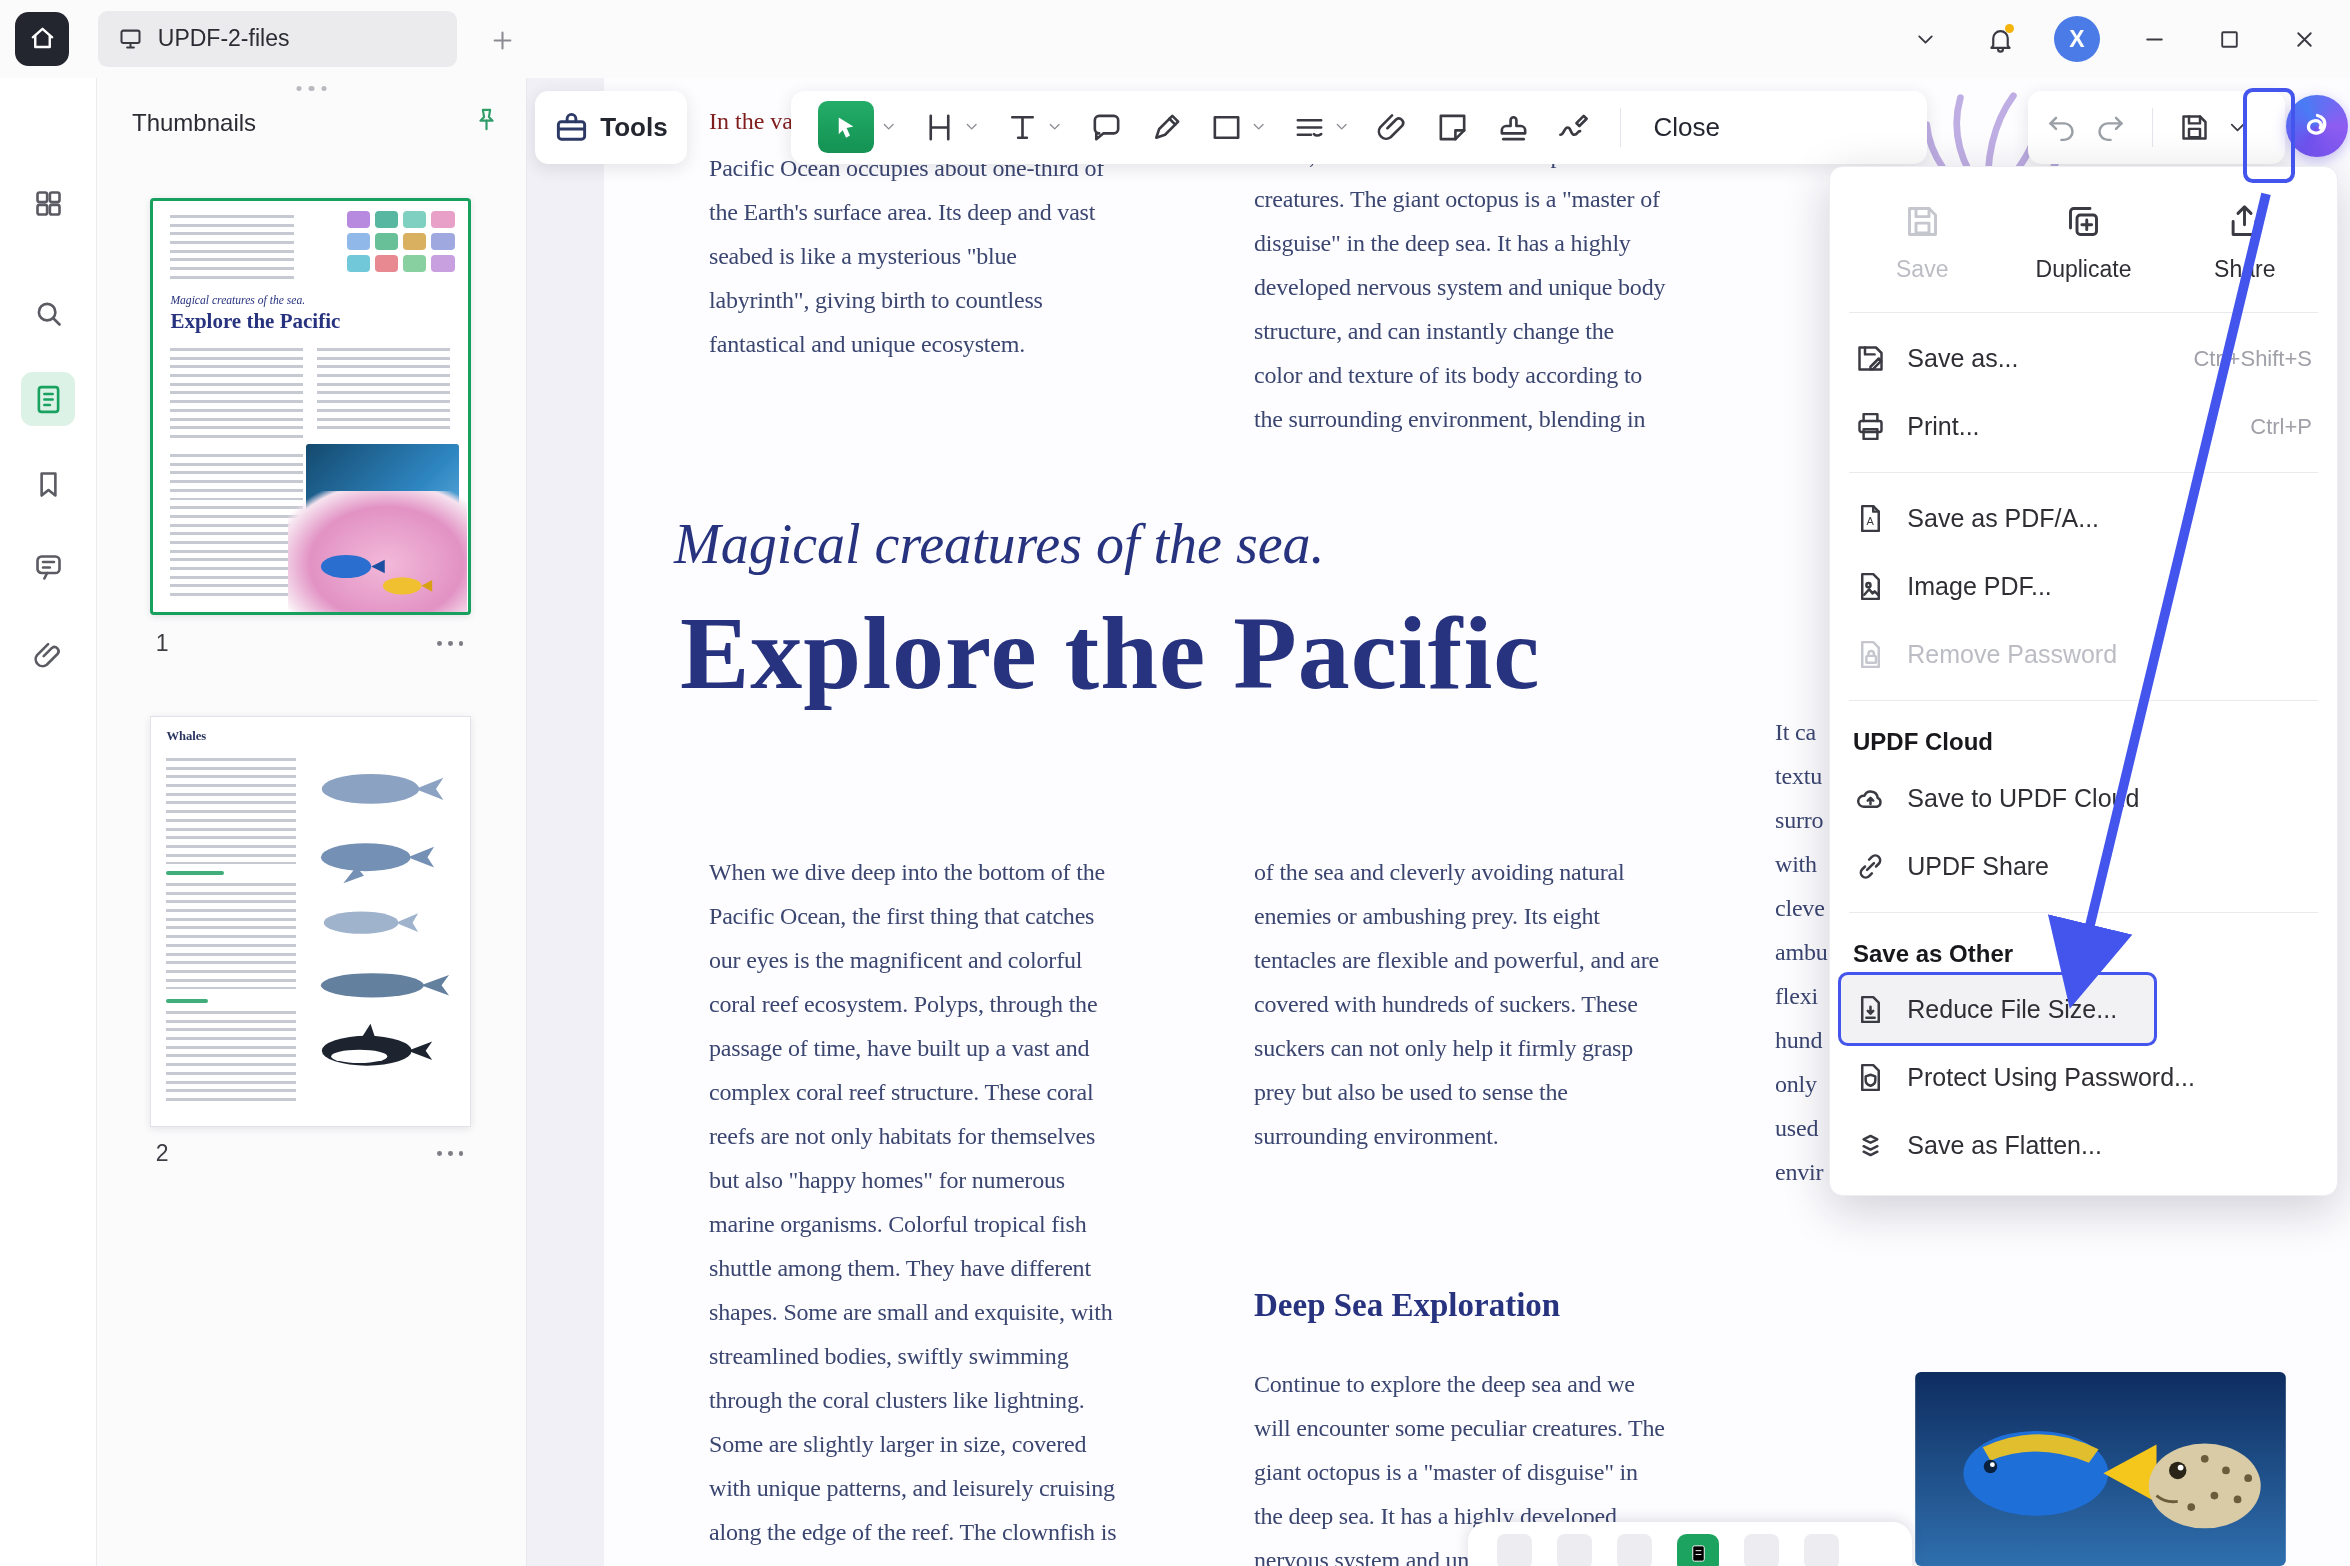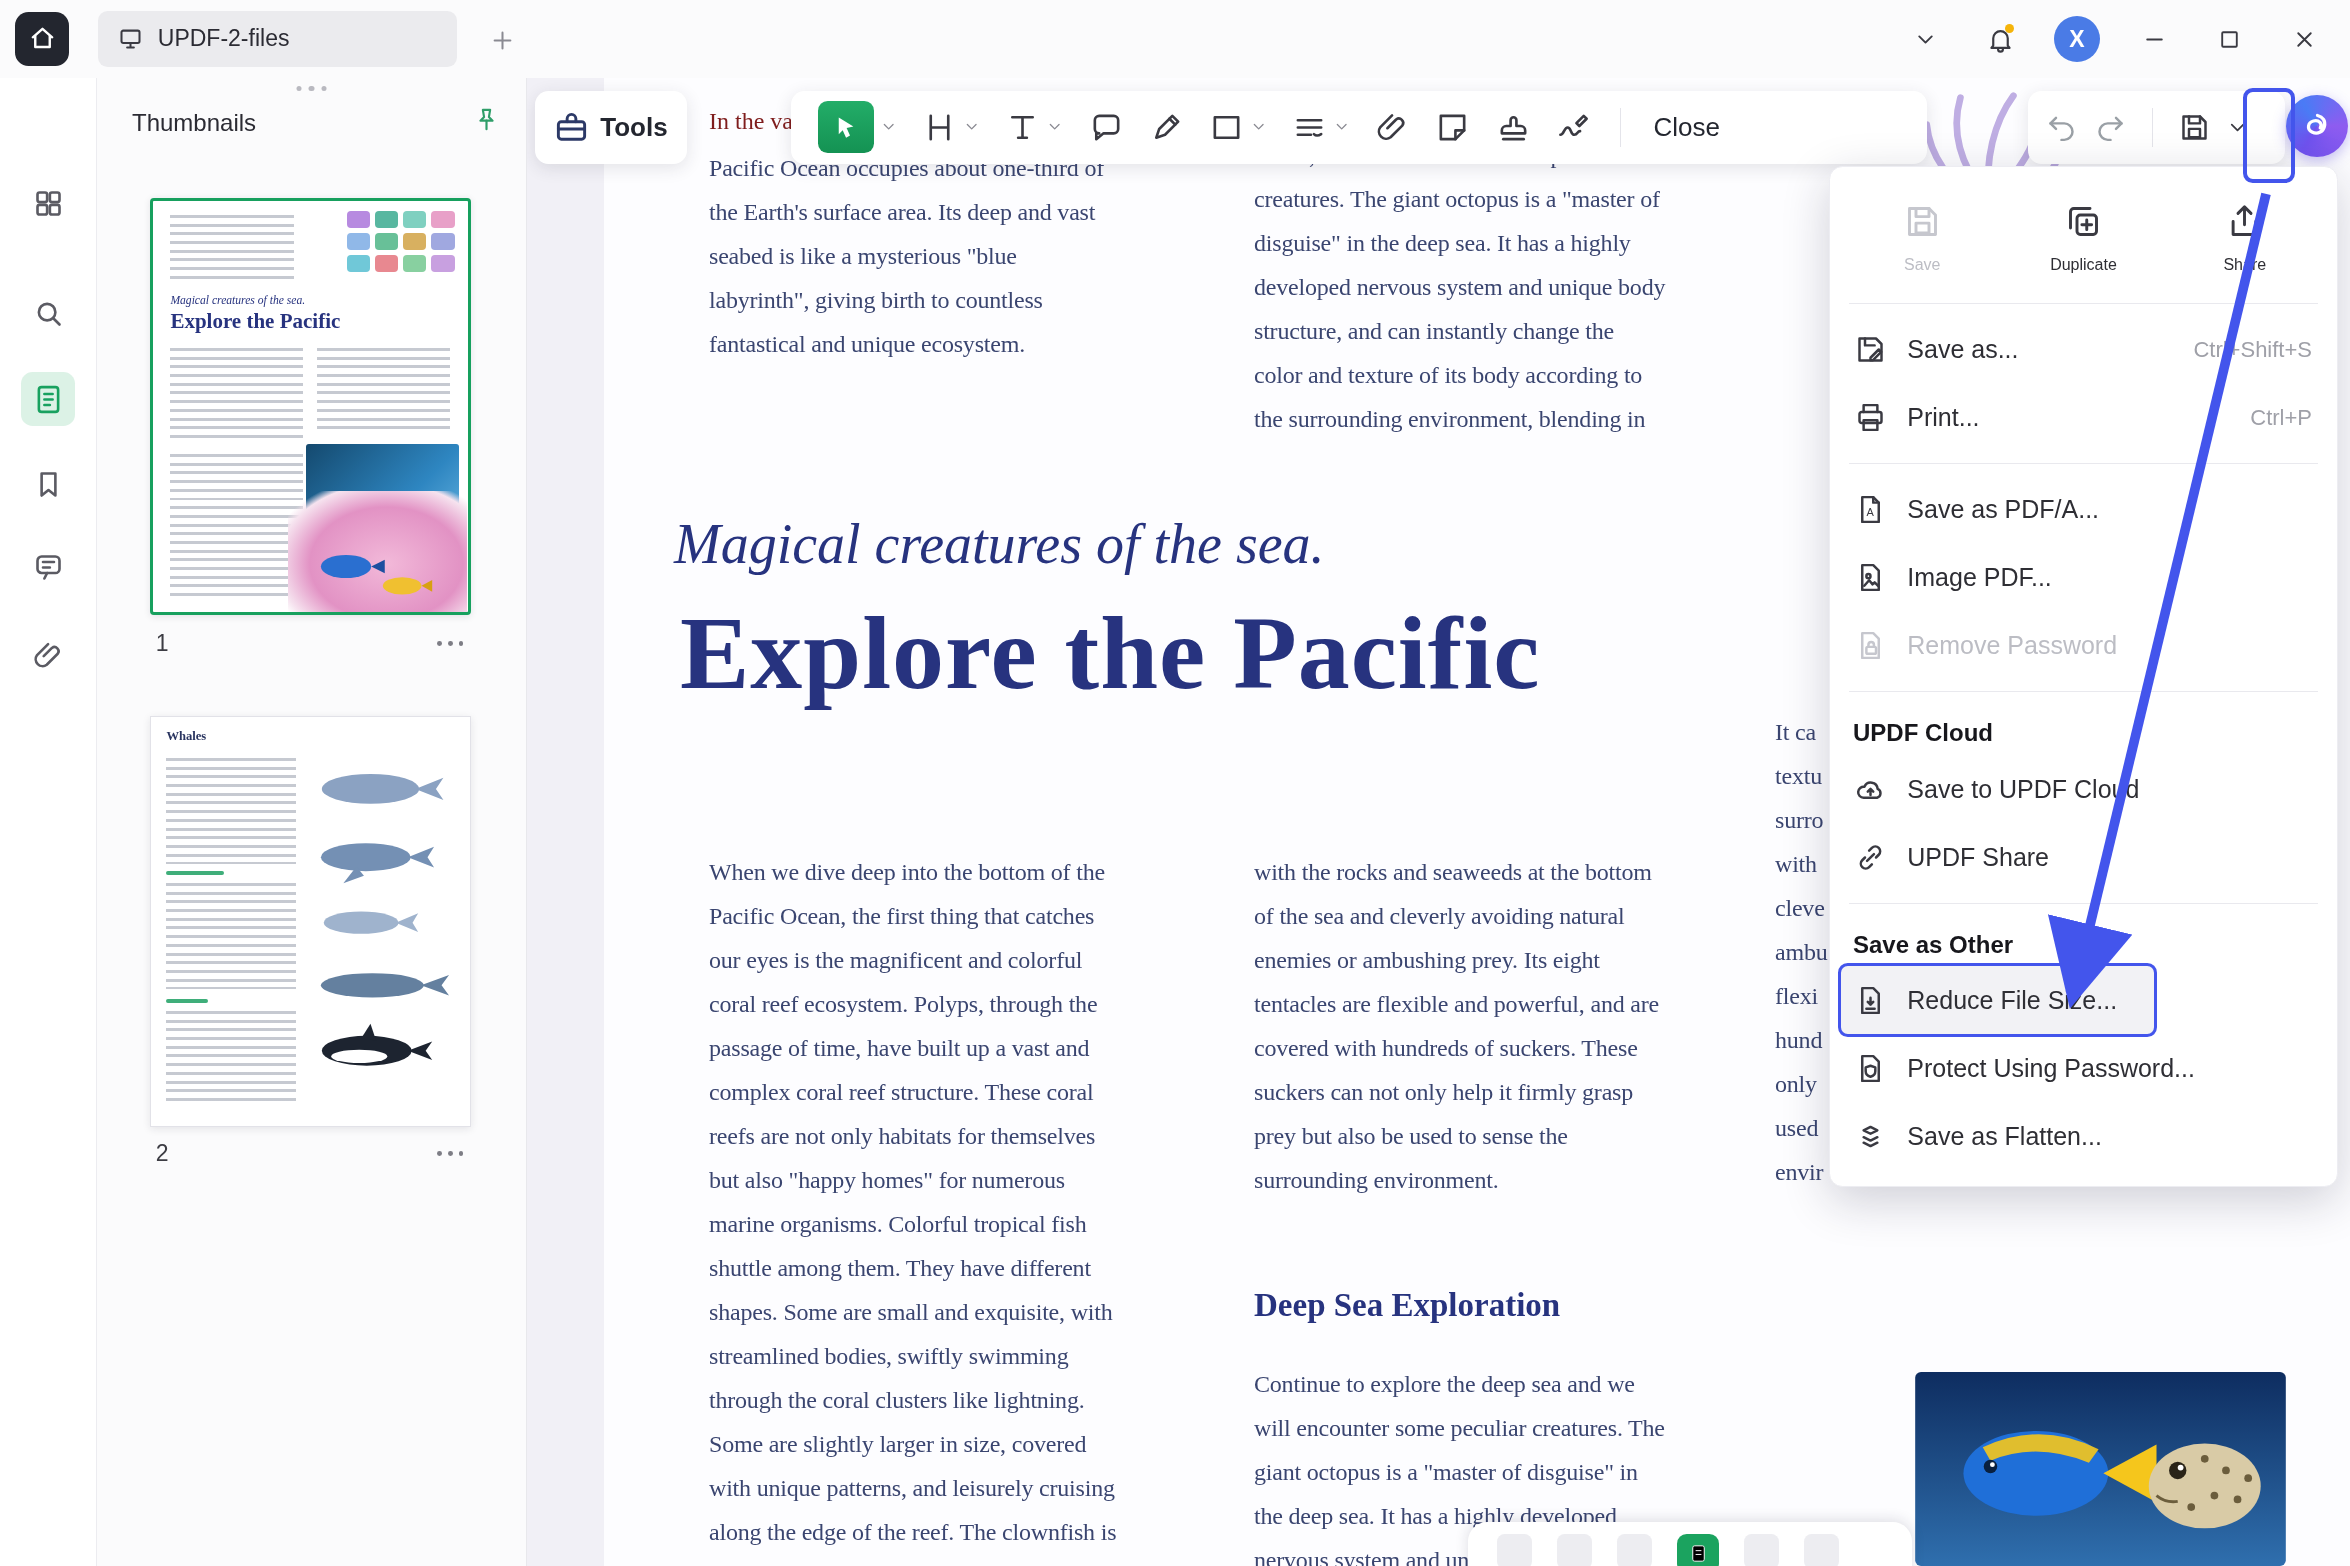--- a/index.html
+++ b/index.html
@@ -99,21 +99,21 @@
   .ai-btn { position:absolute; left:1759px; top:17.4px; width:62px; height:62px; border-radius:50%; z-index:11;
             background:conic-gradient(from 210deg,#6f52ee,#4a7bf5,#8e5cf0,#6f52ee); cursor:pointer;
             display:flex; align-items:center; justify-content:center; box-shadow:0 3.9px 13.5px rgba(90,70,220,.35); }
   .ai-btn svg { stroke:#fff; stroke-width:2.4; }
 
   
   .menu { position:absolute; left:1302px; top:88px; width:509px; background:#fff; border-radius:13.5px;
           border:1px solid #ededf2; box-shadow:0 13.5px 48px rgba(25,25,55,.20); z-index:40; padding:13.5px 0 15.4px; }
   .menu-top { display:flex; padding:7.7px 11.6px 3.9px; }
   .mtop { flex:1; display:flex; flex-direction:column; align-items:center; gap:15.4px; padding:13.5px 0; border-radius:9.7px; cursor:pointer; }
-  .mtop-label { font-size:16px; color:#2e2e34; }
+  .mtop-label { font-size:23px; color:#2e2e34; }
   .mtop.disabled .mtop-label { color:#bcbdc4; }
   .mtop.disabled svg { stroke:#c6c7ce; }
   .mdiv { height:1px; background:#e9e9ee; margin:11.6px 19.3px; }
   .mrow { display:flex; align-items:center; height:68px; padding:0 25px 0 23px; position:relative; cursor:pointer; }
   .mrow .icon { width:35px; margin-right:19.3px; }
   .mlabel { font-size:25px; color:#2e2e34; position:relative; z-index:1; }
   .mshort { margin-left:auto; font-size:22px; color:#9fa0a8; }
   .mrow.disabled .mlabel { color:#bcbdc4; }
   .mrow.disabled svg { stroke:#c6c7ce; }
   .msec { font-size:24px; font-weight:bold; color:#17171c; padding:15.4px 23px 7.7px; }
@@ -391,21 +391,20 @@
         <div>shuttle among them. They have different</div>
         <div>shapes. Some are small and exquisite, with</div>
         <div>streamlined bodies, swiftly swimming</div>
         <div>through the coral clusters like lightning.</div>
         <div>Some are slightly larger in size, covered</div>
         <div>with unique patterns, and leisurely cruising</div>
         <div>along the edge of the reef. The clownfish is</div>
         <div>a star resident among them. They have</div>
       </div>
     <div class="dcol" style="left:727px;top:772px">
-        <div>with the rocks and seaweeds at the bottom</div>
         <div>of the sea and cleverly avoiding natural</div>
         <div>enemies or ambushing prey. Its eight</div>
         <div>tentacles are flexible and powerful, and are</div>
         <div>covered with hundreds of suckers. These</div>
         <div>suckers can not only help it firmly grasp</div>
         <div>prey but also be used to sense the</div>
         <div>surrounding environment.</div>
       </div>
     <div class="doc-h2">Deep Sea Exploration</div>
     <div class="dcol" style="left:727px;top:1284px">

